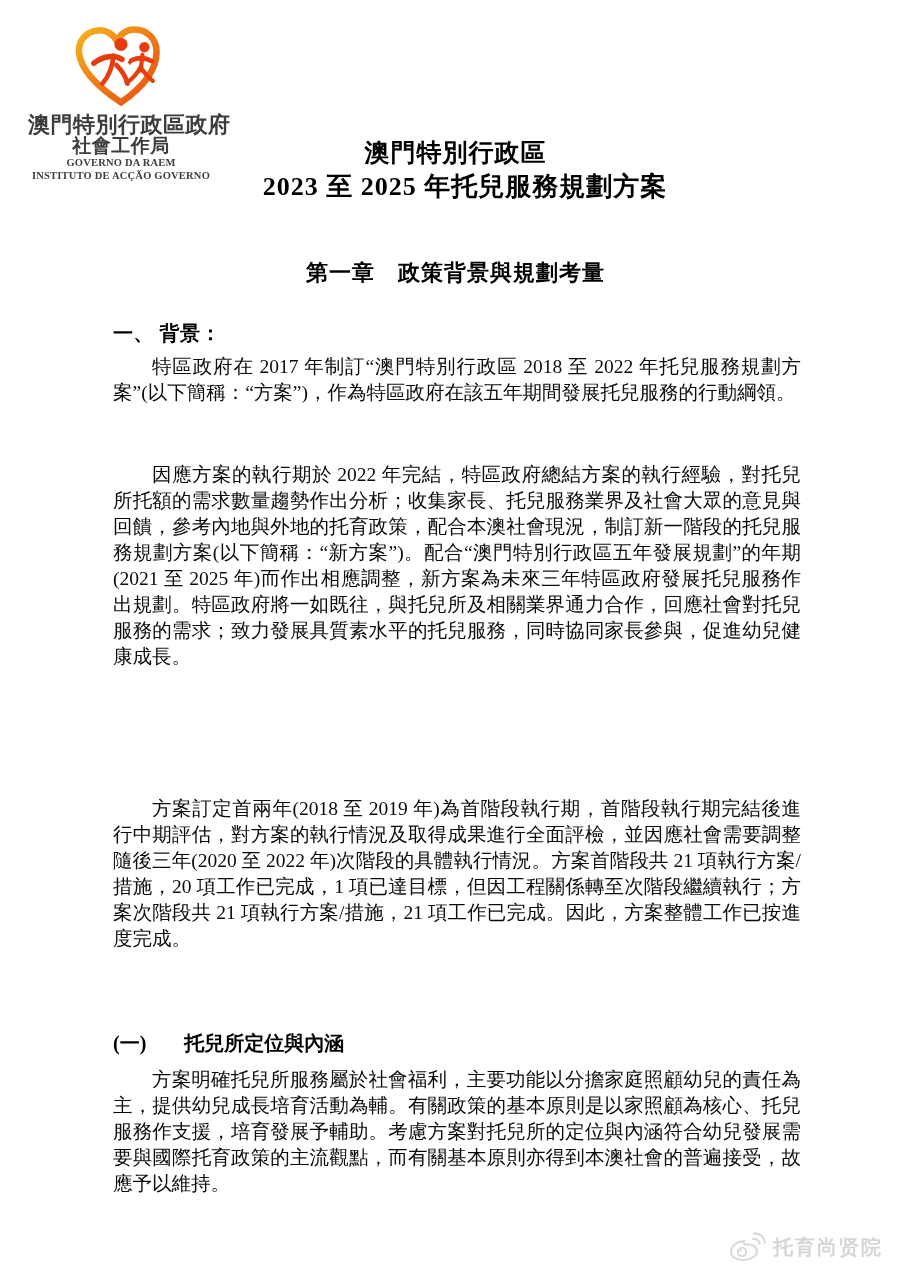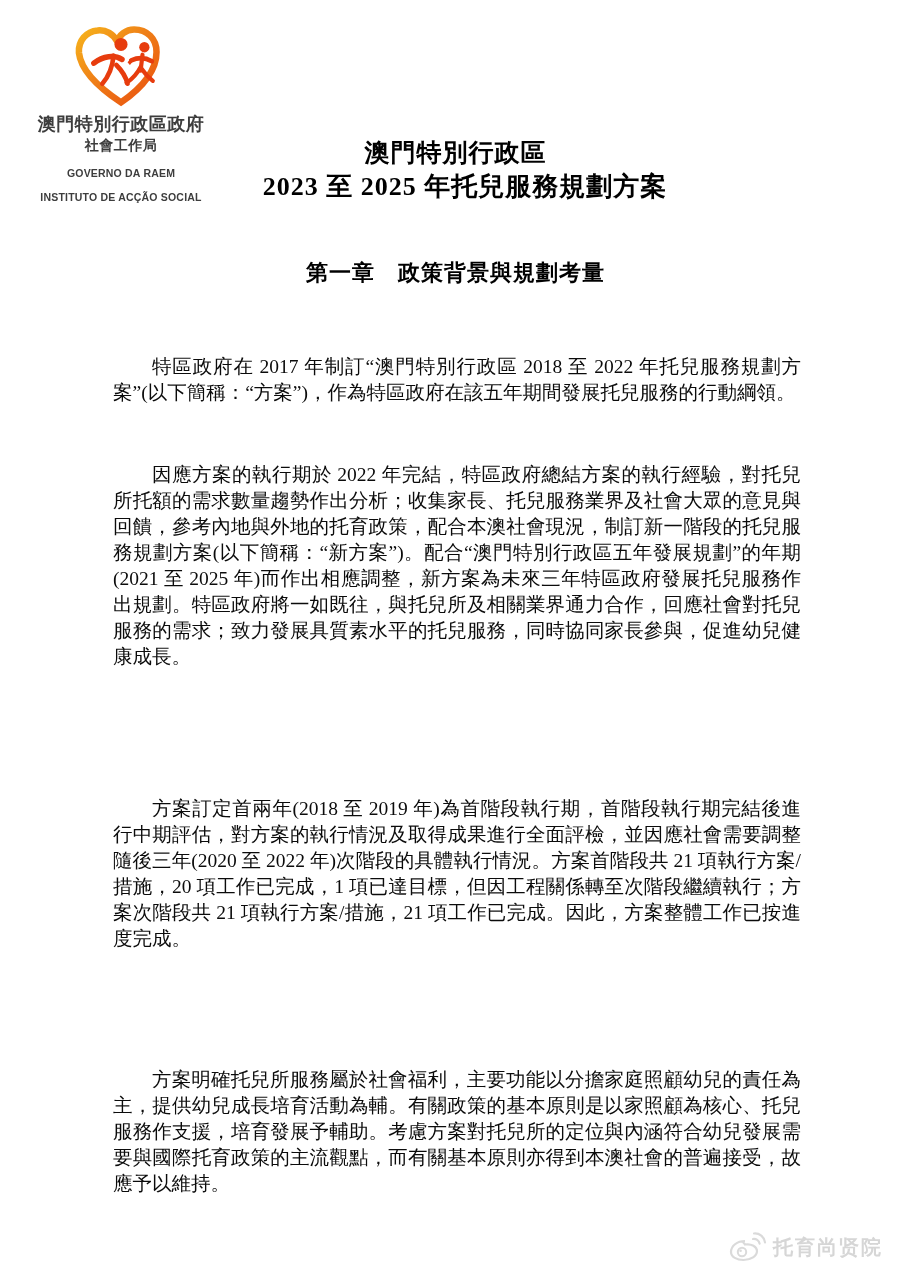--- a/index.html
+++ b/index.html
@@ -13,28 +13,28 @@
     overflow:hidden;
   }
   
   .logo{
     position:absolute;left:28px;top:22px;width:186px;
     text-align:center;
   }
   .logo-heart{display:block;margin:0 auto 6px auto;}
   .logo-zh{
     font-family:"Liberation Sans","DejaVu Sans",sans-serif;
-    font-weight:bold;color:#3d3d3d;line-height:21px;font-size:18px;
+    font-weight:bold;color:#3d3d3d;line-height:21px;font-size:22px;
     letter-spacing:0.5px;white-space:nowrap;
   }
-  .logo-zh2{font-size:14px;line-height:21px;}
+  .logo-zh2{font-size:19px;line-height:21px;}
   .logo-pt{
-    font-family:Liberation Sans, sans-serif;
+    font-family:Liberation Serif, serif;
     font-weight:bold;color:#3d3d3d;font-size:10.5px;line-height:13px;
-    letter-spacing:0.2px;white-space:nowrap;margin-top:11px;
+    letter-spacing:0.2px;white-space:nowrap;
   }
   
   .doc-title{
     position:absolute;left:0;top:136px;width:100%;
     text-align:center;font-weight:bold;color:#000;
   }
   .doc-title .t1{font-size:25px;line-height:33px;letter-spacing:1px;}
   .doc-title .t2{font-size:26px;line-height:35px;letter-spacing:1px;margin-left:19px;}
   .chapter{
     position:absolute;left:0;top:258px;width:100%;
@@ -89,35 +89,39 @@
       <circle cx="80" cy="27" r="5.5" fill="#e73c0e"></circle>
       <path d="M66 41 C73 38 81 38 88 42" fill="none" stroke="#e73c0e" stroke-width="5" stroke-linecap="round"></path>
       <path d="M78 35 L76 52" fill="none" stroke="#e73c0e" stroke-width="4.5" stroke-linecap="round"></path>
       <path d="M76 48 C72 56 67 61 61 65" fill="none" stroke="#e73c0e" stroke-width="4.5" stroke-linecap="round"></path>
       <path d="M77 50 C81 56 85 60 89 63" fill="none" stroke="#e73c0e" stroke-width="4.5" stroke-linecap="round"></path>
       <path d="M62 43 l2.5 -3 l2.5 3 l-2.5 3 Z" fill="#e73c0e"></path>
     </svg>
     <div class="logo-zh">澳門特別行政區政府</div>
     <div class="logo-zh logo-zh2">社會工作局</div>
     <div class="logo-pt">GOVERNO DA RAEM</div>
-    <div class="logo-pt">INSTITUTO DE ACÇÃO SOCIAL</div>
+    <div class="logo-pt">INSTITUTO DE ACÇÃO GOVERNO</div>
   </div>
 
   <div class="doc-title">
     <div class="t1">澳門特別行政區</div>
     <div class="t2">2023 至 2025 年托兒服務規劃方案</div>
   </div>
 
   <div class="chapter">第一章　政策背景與規劃考量</div>
 
+  <div class="body-col sec-heading" style="top:320px;">一、 背景：</div>
   <p class="body-col para" style="top:354px;">特區政府在 2017 年制訂“澳門特別行政區 2018 至 2022 年托兒服務規劃方案”(以下簡稱：“方案”)，作為特區政府在該五年期間發展托兒服務的行動綱領。</p>
   <p class="body-col para" style="top:462px;">因應方案的執行期於 2022 年完結，特區政府總結方案的執行經驗，對托兒所托額的需求數量趨勢作出分析；收集家長、托兒服務業界及社會大眾的意見與回饋，參考內地與外地的托育政策，配合本澳社會現況，制訂新一階段的托兒服務規劃方案(以下簡稱：“新方案”)。配合“澳門特別行政區五年發展規劃”的年期(2021 至 2025 年)而作出相應調整，新方案為未來三年特區政府發展托兒服務作出規劃。特區政府將一如既往，與托兒所及相關業界通力合作，回應社會對托兒服務的需求；致力發展具質素水平的托兒服務，同時協同家長參與，促進幼兒健康成長。</p>
 
   <p class="body-col para" style="top:796px;">方案訂定首兩年(2018 至 2019 年)為首階段執行期，首階段執行期完結後進行中期評估，對方案的執行情況及取得成果進行全面評檢，並因應社會需要調整隨後三年(2020 至 2022 年)次階段的具體執行情況。方案首階段共 21 項執行方案/措施，20 項工作已完成，1 項已達目標，但因工程關係轉至次階段繼續執行；方案次階段共 21 項執行方案/措施，21 項工作已完成。因此，方案整體工作已按進度完成。</p>
 
+  <div class="body-col sub-heading" style="top:1030px;">
+    <span class="pfx">(一)</span><span>托兒所定位與內涵</span>
+  </div>
   <p class="body-col para" style="top:1067px;">方案明確托兒所服務屬於社會福利，主要功能以分擔家庭照顧幼兒的責任為主，提供幼兒成長培育活動為輔。有關政策的基本原則是以家照顧為核心、托兒服務作支援，培育發展予輔助。考慮方案對托兒所的定位與內涵符合幼兒發展需要與國際托育政策的主流觀點，而有關基本原則亦得到本澳社會的普遍接受，故應予以維持。</p>
 
   <div class="watermark">
     <svg width="40" height="32" viewBox="0 0 40 32" aria-hidden="true">
       <path d="M18 10 C10 10 4 15 4 21 C4 26 10 29 16.5 29 C24 29 30 25 30 20 C30 15.5 24.5 12.5 18 13.5 C16 11 14 10 18 10 Z" fill="none" stroke="#d6d6d6" stroke-width="2.2"></path>
       <circle cx="15" cy="21" r="4.2" fill="none" stroke="#d6d6d6" stroke-width="2"></circle>
       <circle cx="13.6" cy="19.8" r="1.3" fill="#d6d6d6"></circle>
       <path d="M26 8 C29 7.5 32 9.5 32.6 12.6" fill="none" stroke="#d6d6d6" stroke-width="2.2" stroke-linecap="round"></path>
       <path d="M27 2.5 C32.5 2 37.2 5.8 38 11.3" fill="none" stroke="#d6d6d6" stroke-width="2.2" stroke-linecap="round"></path>
     </svg>

